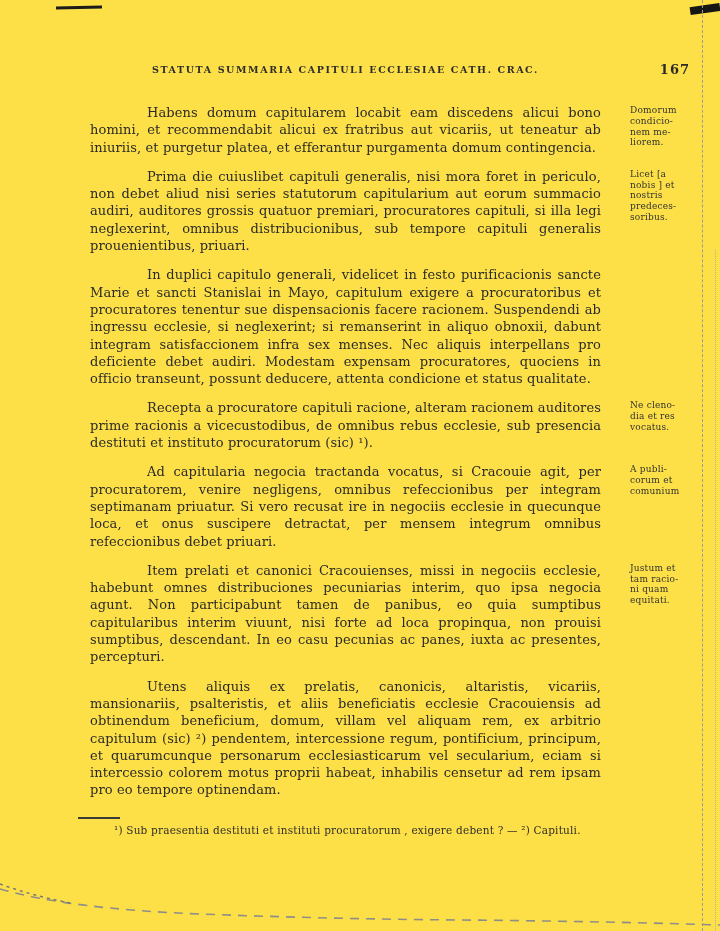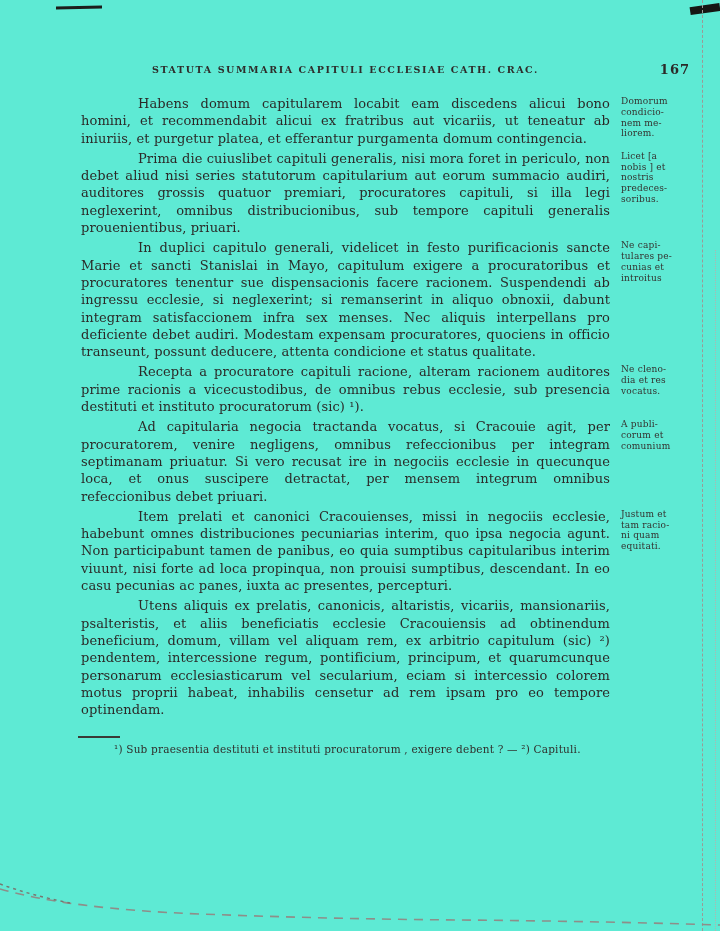--- a/index.html
+++ b/index.html
@@ -2,42 +2,42 @@
 <html><head>
 <meta charset="utf-8">
 <style>
   html,body{margin:0;padding:0;}
   body{
     width:720px;height:931px;
     background:#fbfbf9;
     font-family:"DejaVu Serif","Liberation Serif",serif;
     color:#2b2a28;
   }
-  .page{position:relative;width:720px;height:931px;overflow:hidden;background:#5eead4;}
+  .page{position:relative;width:720px;height:931px;overflow:hidden;background:#fde047;}
 
   
   .artifact{position:absolute;pointer-events:none;}
   .tl-dash{left:56px;top:6px;width:46px;height:3px;background:#1c1c1a;transform:rotate(-1deg);}
   .tr-mark{right:0px;top:5px;width:30px;height:8px;background:#161614;transform:rotate(-8deg);}
   .v-dash-1{left:702px;top:0;height:931px;width:0;border-left:1px dashed #9a9a96;}
   .v-dash-2{left:715px;top:250px;height:681px;width:0;border-left:1px dotted #b3b3ae;}
   .bottom-curve{left:0;bottom:0;width:720px;height:50px;}
 
   
   .header{position:absolute;top:62px;left:78px;width:612px;height:20px;}
   .header-title{
     position:absolute;left:0;top:2px;width:535px;text-align:center;
     font-size:9.5px;font-weight:bold;letter-spacing:1.6px;color:#2e2d2b;
   }
   .page-number{position:absolute;left:568px;top:0;width:44px;text-align:right;
     font-size:13px;font-weight:bold;letter-spacing:1px;}
 
   
   .main{position:absolute;top:92px;left:78px;width:535px;}
-  .para{position:relative;margin:3px;}
+  .para{position:relative;margin:12px;}
   .para p{
     margin:0;font-size:13px;line-height:17.3px;text-align:justify;
     text-indent:57px;letter-spacing:.1px;
   }
   .section-heading{
     margin:29px 0 21px 0;text-align:center;font-size:14.5px;font-weight:bold;
     letter-spacing:.3px;
   }
   .margin-note{
     position:absolute;left:540px;top:1px;width:88px;
@@ -84,24 +84,20 @@
       <p>Prima die cuiuslibet capituli generalis, nisi mora foret in periculo, non debet aliud nisi series statutorum capitularium aut eorum summacio audiri, auditores grossis quatuor premiari, procuratores capituli, si illa legi neglexerint, omnibus distribucionibus, sub tempore capituli generalis prouenientibus, priuari.</p>
       <aside class="margin-note">Licet [a
 nobis ] et
 nostris
 predeces-
 soribus.</aside>
     </div>
 
     <div class="para">
       <p>In duplici capitulo generali, videlicet in festo purificacionis sancte Marie et sancti Stanislai in Mayo, capitulum exigere a procuratoribus et procuratores tenentur sue dispensacionis facere racionem. Suspendendi ab ingressu ecclesie, si neglexerint; si remanserint in aliquo obnoxii, dabunt integram satisfaccionem infra sex menses. Nec aliquis interpellans pro deficiente debet audiri. Modestam expensam procuratores, quociens in officio transeunt, possunt deducere, attenta condicione et status qualitate.</p>
-      <aside class="margin-note">Ne capi-
-tulares pe-
-cunias et
-introitus</aside>
     </div>
 
     <div class="para">
       <p>Recepta a procuratore capituli racione, alteram racionem auditores prime racionis a vicecustodibus, de omnibus rebus ecclesie, sub presencia destituti et instituto procuratorum (sic) ¹).</p>
       <aside class="margin-note">Ne cleno-
 dia et res
 vocatus.</aside>
     </div>
 
     <div class="para">

